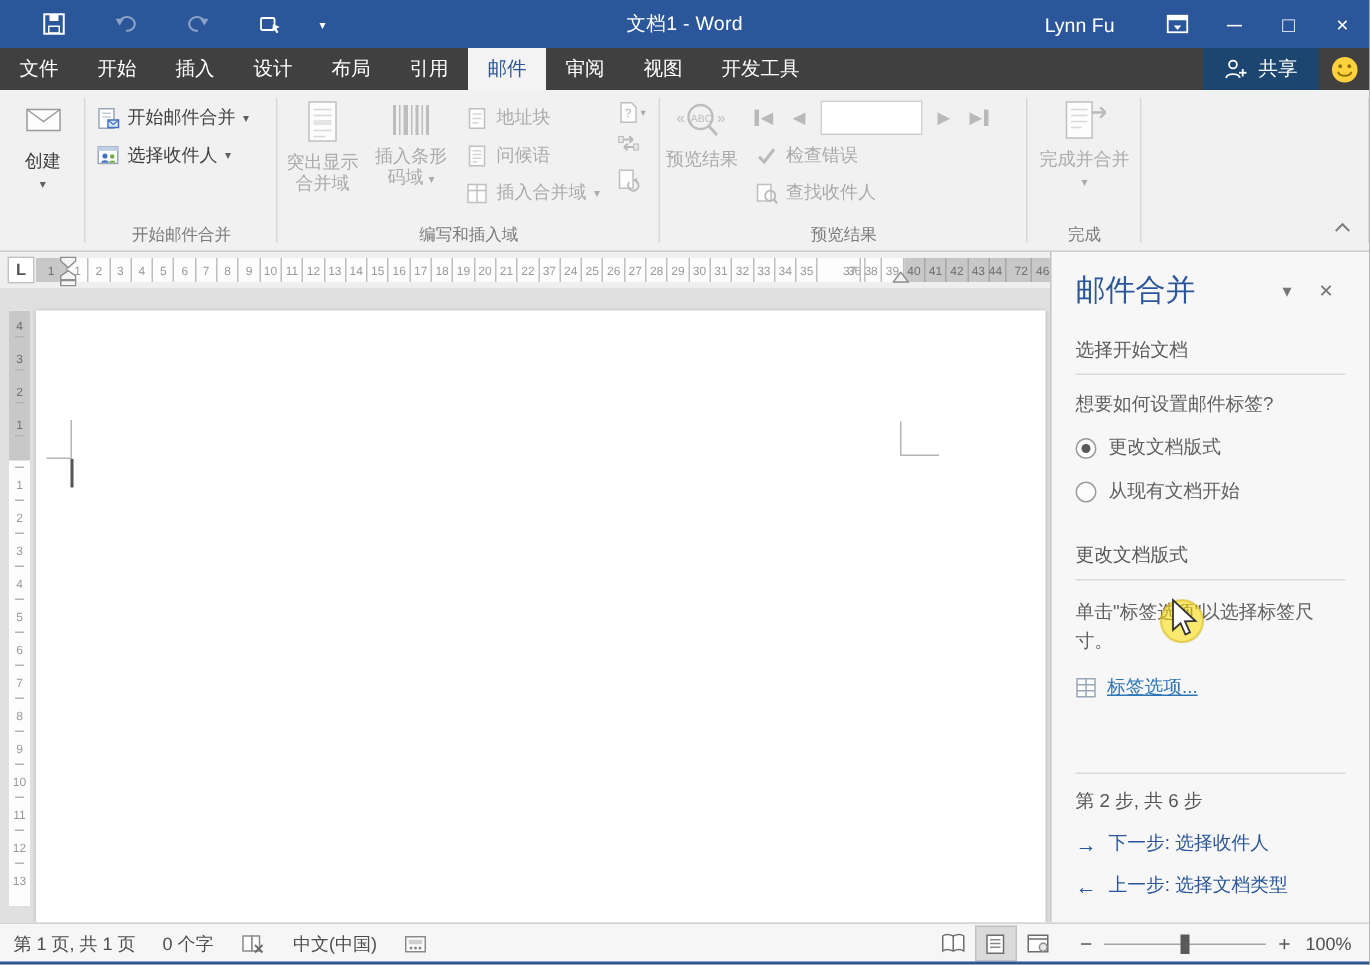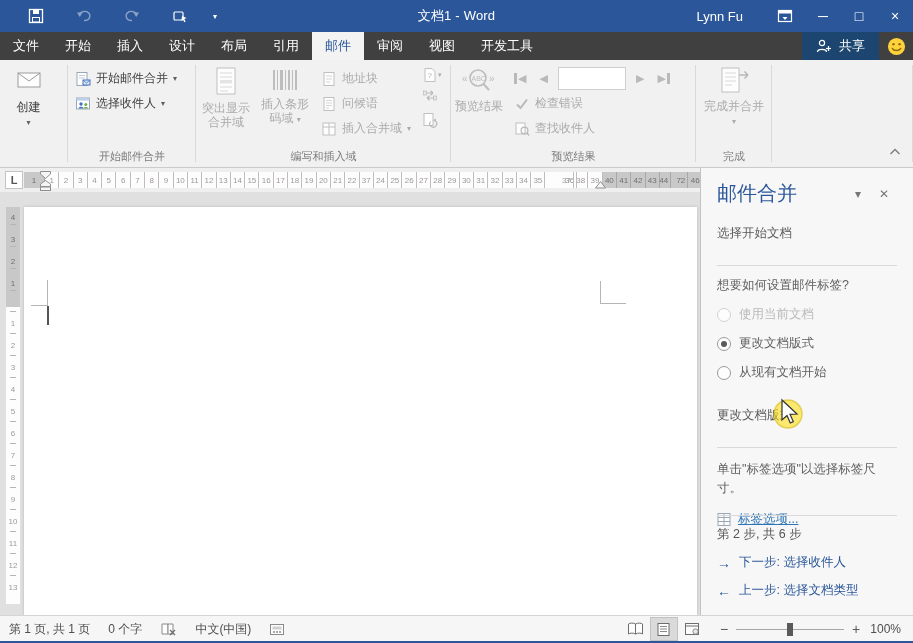--- a/index.html
+++ b/index.html
@@ -57,21 +57,21 @@
   .vnum.inwhite{color:#9a9a9a;}
   .vdash{position:absolute;left:4px;width:6px;height:1px;background:#b5b5b5;}
   .cropline{position:absolute;background:#b5b5b5;}
   .caretline{position:absolute;background:#555;}
   
   .taskpane{position:absolute;left:700px;top:168px;width:213px;height:447px;background:#f7f7f7;border-left:1px solid #c3c3c3;
             box-sizing:border-box;padding:0 16px;font-size:12.5px;color:#5f5f5f;}
   .tp-titlerow{display:flex;align-items:center;margin-top:12px;}
   .tp-title{font-size:20px;color:#2b579a;flex:1;}
   .tp-ctl{width:26px;text-align:center;color:#777;font-size:12px;}
-  .tp-h{margin-top:18px;padding-bottom:23px;border-bottom:1px solid #d9d9d9;color:#595959;}
+  .tp-h{margin-top:18px;padding-bottom:7px;border-bottom:1px solid #d9d9d9;color:#595959;}
   .tp-q{margin-top:11px;}
   .radio-row{display:flex;align-items:center;gap:8px;margin-top:12px;}
   .rcirc{width:12px;height:12px;border:1px solid #9a9a9a;border-radius:50%;background:#fdfdfd;display:flex;align-items:center;justify-content:center;flex:0 0 auto;}
   .rcirc .dot{width:6px;height:6px;border-radius:50%;background:#5a5a5a;}
   .radio-row.off .rcirc{border-color:#d2d2d2;}
   .radio-row.off{color:#b9b9b9;}
   .tp-instr{margin-top:12px;line-height:1.55;}
   .linkrow{display:flex;align-items:center;gap:6px;margin-top:12px;}
   .tp-link{color:#2e75b6;text-decoration:underline;}
   .pane-bottom{position:absolute;left:16px;right:16px;bottom:16px;}
@@ -191,21 +191,21 @@
         <circle cx="10" cy="10" r="9" fill="#ffd23d"></circle>
         <circle cx="6.8" cy="7.5" r="1.3" fill="#8a6d00"></circle>
         <circle cx="13.2" cy="7.5" r="1.3" fill="#8a6d00"></circle>
         <path d="M5.5 12 C7 15 13 15 14.5 12" fill="none" stroke="#8a6d00" stroke-width="1.4" stroke-linecap="round"></path>
       </svg>
     </div>
   </div>
 
   <div class="ribbon">
 
-    <div class="rgroup" style="width:68px;">
+    <div class="rgroup" style="width:57px;">
       <div class="bigbtn" style="width:57px;">
         <svg width="26" height="26" viewBox="0 0 26 26">
           <rect x="2" y="6" width="22" height="14" fill="#fdfdfd" stroke="#9b9b9b"></rect>
           <path d="M2 6 L13 14 L24 6" fill="none" stroke="#9b9b9b"></path>
         </svg>
         <span style="margin-top:7px;">创建</span>
         <span class="caret" style="margin-top:2px;">▾</span>
       </div>
     </div>
 
@@ -505,24 +505,20 @@
   <div class="taskpane">
     <div class="tp-titlerow">
       <div class="tp-title">邮件合并</div>
       <div class="tp-ctl">▾</div>
       <div class="tp-ctl">✕</div>
     </div>
 
     <div class="tp-h">选择开始文档</div>
     <div class="tp-q">想要如何设置邮件标签?</div>
 
-    <div class="radio-row off">
-      <span class="rcirc"></span>
-      <span>使用当前文档</span>
-    </div>
     <div class="radio-row">
       <span class="rcirc">
           <span class="dot"></span>
         </span>
       <span>更改文档版式</span>
     </div>
     <div class="radio-row">
       <span class="rcirc"></span>
       <span>从现有文档开始</span>
     </div>

